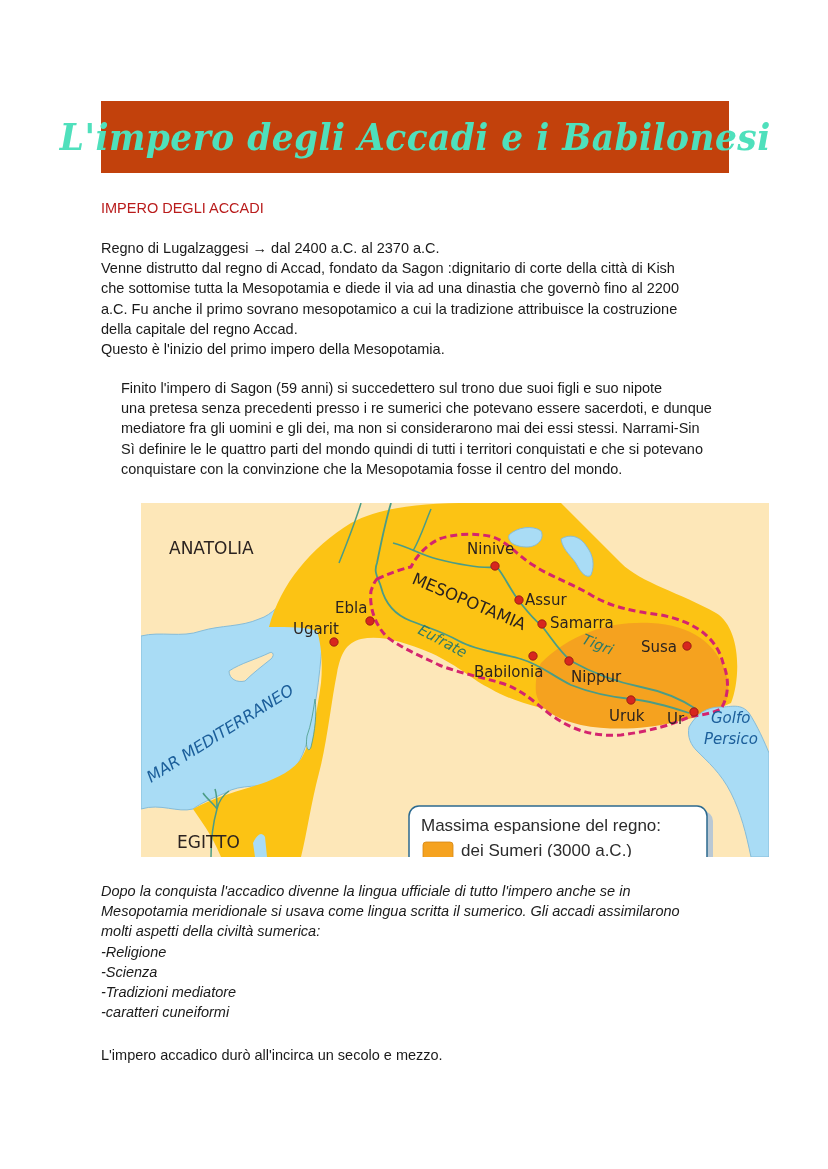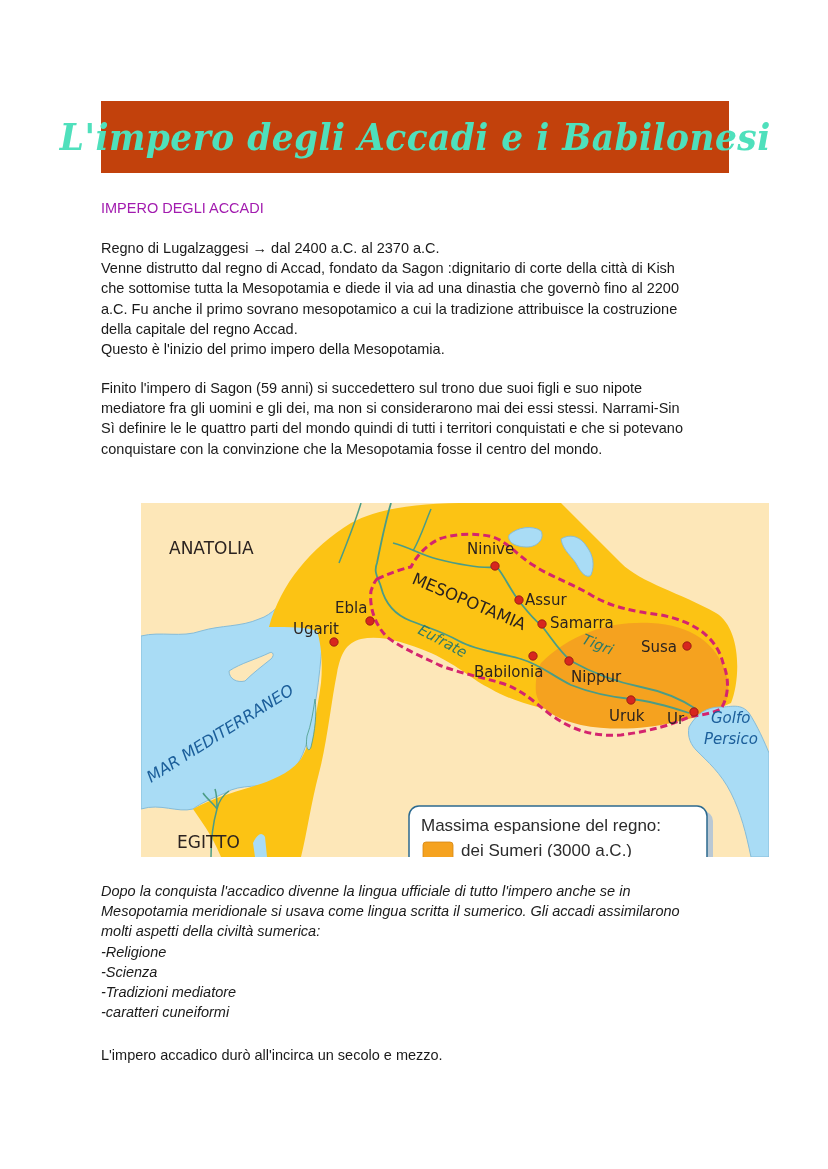--- a/index.html
+++ b/index.html
@@ -3,25 +3,25 @@
   <meta charset="utf-8">
   <style>
     html, body { margin: 0; padding: 0; background: #ffffff; }
     body { width: 828px; height: 1169px; position: relative; overflow: hidden;
            font-family: "Liberation Sans", sans-serif; color: #1a1a1a; }
     .title-banner { position: absolute; left: 101px; top: 101px; width: 628px; height: 72px;
            background: #c2410c; display: flex; align-items: center; justify-content: center; }
     .title-text { font-family: "DejaVu Serif", serif; font-style: italic; font-weight: bold;
            font-size: 37px; color: #4fe0bc; letter-spacing: 0.5px; white-space: nowrap;
            transform: scaleX(0.93); }
-    .section-heading { position: absolute; left: 101px; top: 200px; font-size: 14.5px; color: #a21caf; }
+    .section-heading { position: absolute; left: 101px; top: 200px; font-size: 14.5px; color: #b91c1c; }
     .para { position: absolute; left: 101px; width: 640px; font-size: 14.5px; line-height: 20.2px; margin: 0; }
     .para .line { display: block; white-space: nowrap; }
     #p1 { top: 238px; }
-    #p2 { top: 378px; }
+    #p2 { top: 378px; margin-left: 20px; }
     #p3 { top: 881px; font-style: italic; }
     #p4 { top: 1045px; }
     .map { position: absolute; left: 101px; top: 503px; width: 628px; height: 354px; overflow: hidden; margin-left: 40px; }
     .map svg { display: block; }
     .lbl { font-family: "DejaVu Sans", sans-serif; fill: #2b2320; }
     .sea { font-family: "DejaVu Sans", sans-serif; font-style: italic; fill: #1b5e9a; }
     .river { font-family: "DejaVu Sans", sans-serif; font-style: italic; fill: #2f7a66; }
   </style>
 </head>
 <body>
@@ -36,20 +36,21 @@
   <span class="line">Regno di Lugalzaggesi → dal 2400 a.C. al 2370 a.C.</span>
   <span class="line">Venne distrutto dal regno di Accad, fondato da Sagon :dignitario di corte della città di Kish</span>
   <span class="line">che sottomise tutta la Mesopotamia e diede il via ad una dinastia che governò fino al 2200</span>
   <span class="line">a.C. Fu anche il primo sovrano mesopotamico a cui la tradizione attribuisce la costruzione</span>
   <span class="line">della capitale del regno Accad.</span>
   <span class="line">Questo è l'inizio del primo impero della Mesopotamia.</span>
 </div>
 
 <div class="para" id="p2">
   <span class="line">Finito l'impero di Sagon (59 anni) si succedettero sul trono due suoi figli e suo nipote</span>
+  <span class="line">una pretesa senza precedenti presso i re sumerici che potevano essere sacerdoti, e dunque</span>
   <span class="line">mediatore fra gli uomini e gli dei, ma non si considerarono mai dei essi stessi. Narrami-Sin</span>
   <span class="line">Sì definire le le quattro parti del mondo quindi di tutti i territori conquistati e che si potevano</span>
   <span class="line">conquistare con la convinzione che la Mesopotamia fosse il centro del mondo.</span>
 </div>
 
 <div class="map">
   <svg width="628" height="354" viewBox="0 0 628 354" xmlns="http://www.w3.org/2000/svg">
 
     <rect x="0" y="0" width="628" height="354" fill="#fde7b8"></rect>
 

